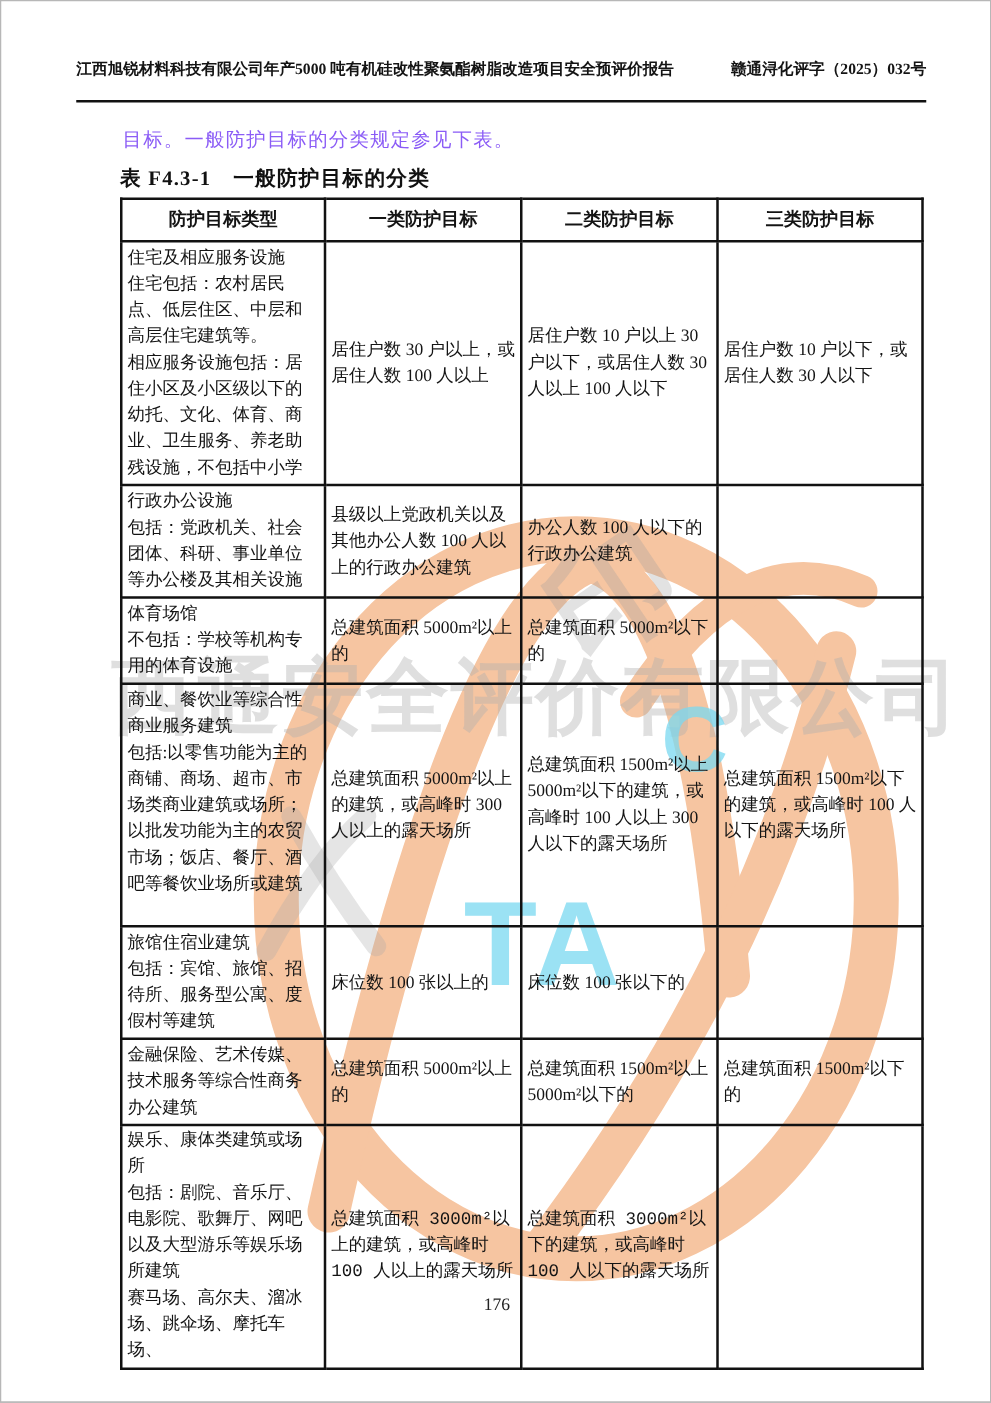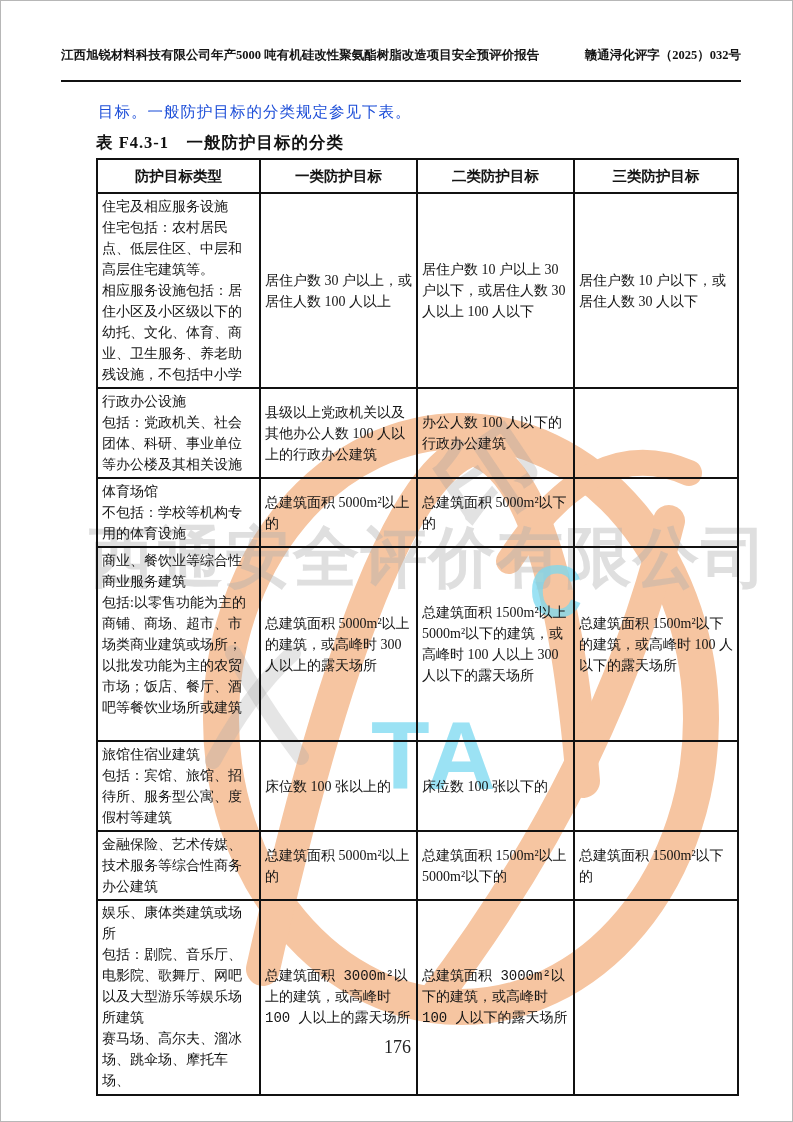--- a/index.html
+++ b/index.html
@@ -73,21 +73,21 @@
     color: #141414;
   }
   .doc-header .left  { white-space: nowrap; }
   .doc-header .right { white-space: nowrap; padding-left: 12px; }
 
   .intro-para {
     position: absolute;
     left: 97px; top: 101px;
     width: 640px;
     font-size: 15.5px;
-    color: #1d4ed8;
+    color: #8b5cf6;
     letter-spacing: 1px;
   }
   .table-caption {
     position: absolute;
     left: 95px; top: 131px;
     width: 641px;
     font-size: 16.5px;
     font-weight: bold;
     color: #111;
     letter-spacing: 1px;
@@ -130,21 +130,21 @@
   tr.r3 { height: 194px; }
   tr.r4 { height: 87px; }
   tr.r5 { height: 65px; }
   tr.r6 { height: 165px; font-family: Liberation Mono, monospace; }
 
   .page-footer {
     position: absolute;
     left: 0; top: 1036px;
     width: 793px;
     text-align: center;
-    font-size: 18px;
+    font-size: 14px;
     color: #222;
   }
 </style>
 </head>
 <body>
 
 <div class="page">
 
   <div class="watermark-layer">
     <svg width="793" height="1122" viewBox="0 0 793 1122">

